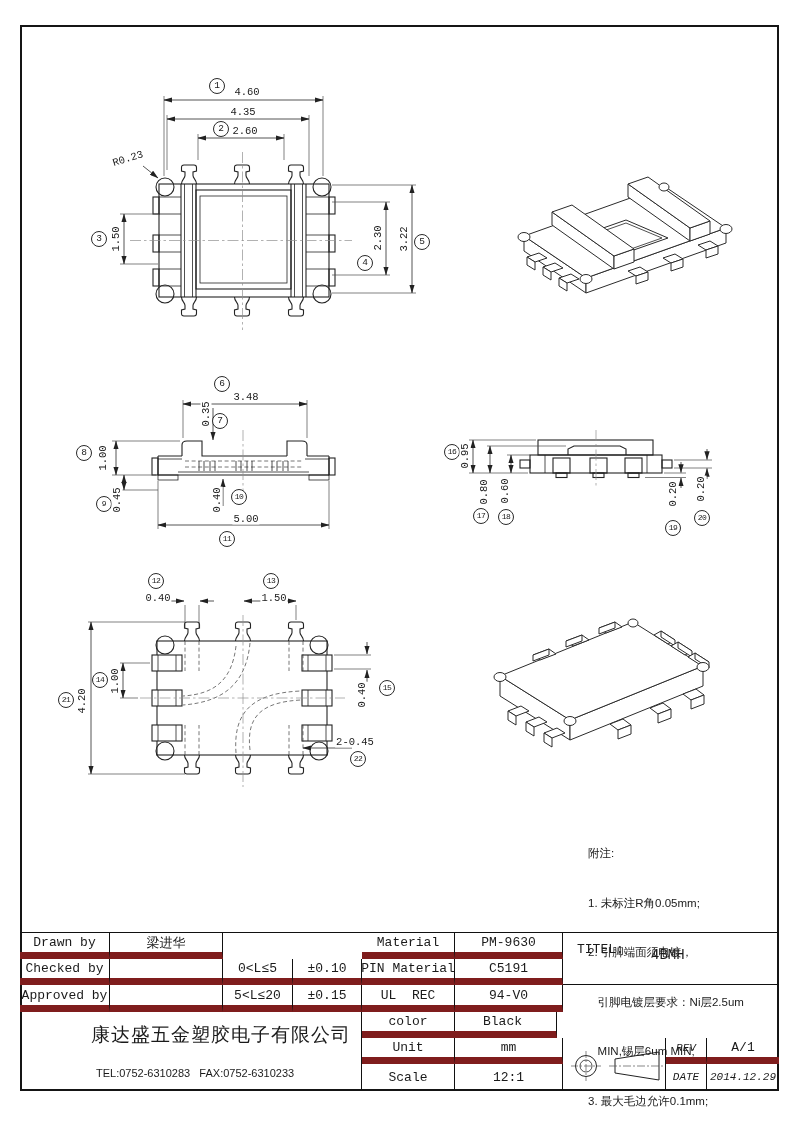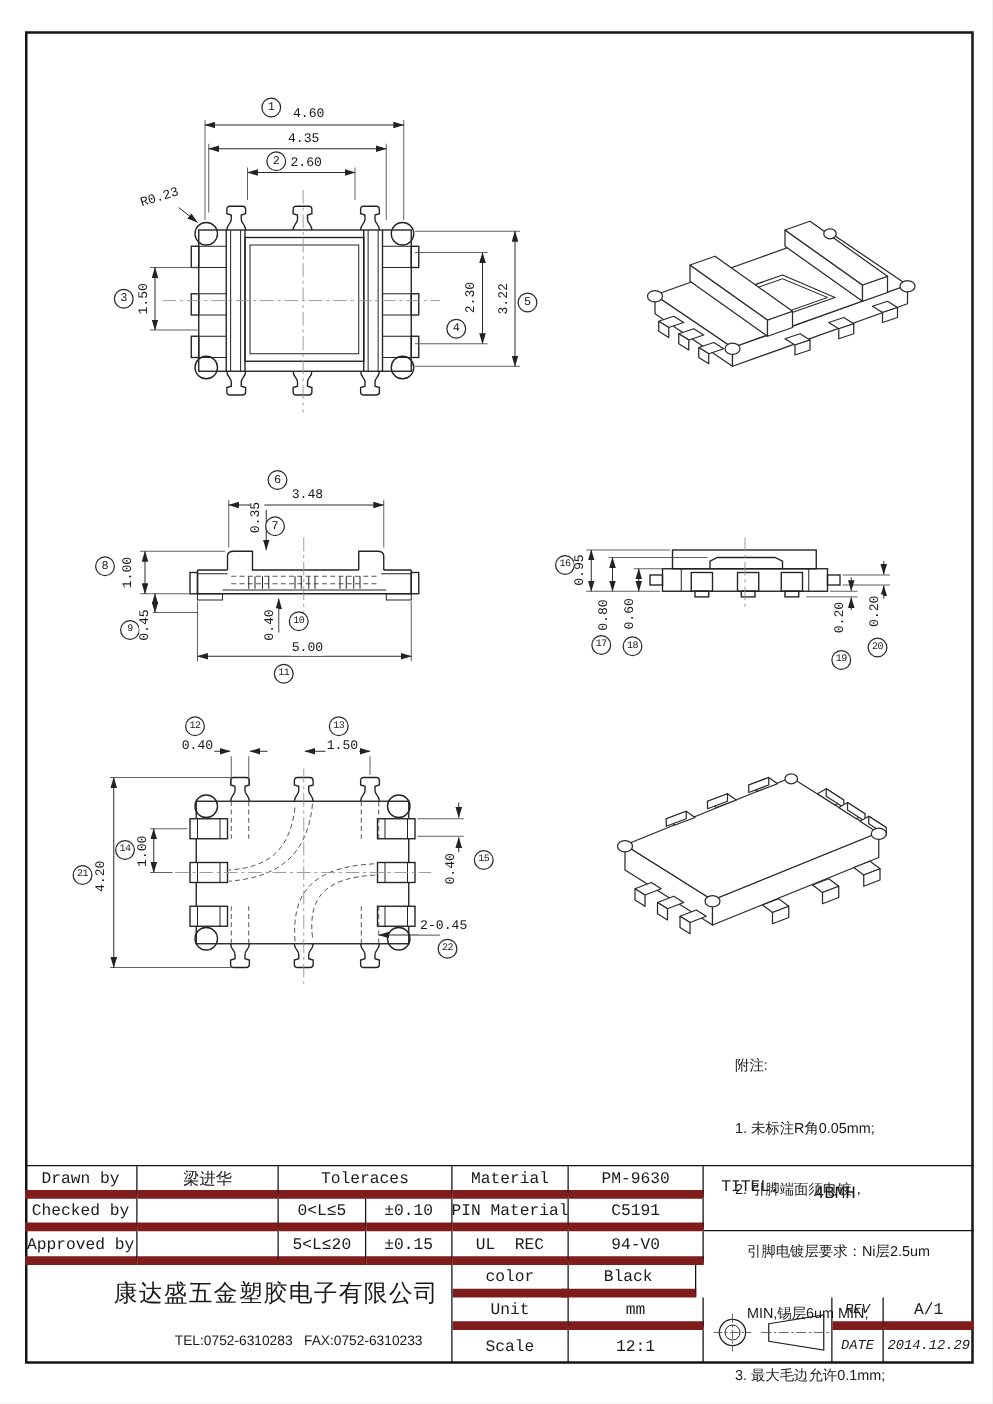--- a/index.html
+++ b/index.html
@@ -447,30 +447,29 @@
     
   </div>
 
   <div class="tb">
     <div class="cell" style="left:0;top:0;width:90px;height:26px">Drawn by</div>
     <div class="cell cn" style="left:90px;top:0;width:113px;height:26px">梁进华</div>
     <div class="cell" style="left:0;top:26px;width:90px;height:26px">Checked by</div>
     <div class="cell cn" style="left:90px;top:26px;width:113px;height:26px"></div>
     <div class="cell" style="left:0;top:52px;width:90px;height:27px">Approved by</div>
     <div class="cell cn" style="left:90px;top:52px;width:113px;height:27px"></div>
-    <div class="cell" style="left:203px;top:0;width:139px;height:26px">Toleraces</div>
     <div class="cell" style="left:203px;top:26px;width:70px;height:26px">0&lt;L≤5</div>
     <div class="cell" style="left:273px;top:26px;width:69px;height:26px">±0.10</div>
     <div class="cell" style="left:203px;top:52px;width:70px;height:27px">5&lt;L≤20</div>
     <div class="cell" style="left:273px;top:52px;width:69px;height:27px">±0.15</div>
 
     <div class="cell nb" style="left:0;top:79px;width:342px;height:78px"></div>
 
     <div class="cn" style="position:absolute;left:66px;top:89px;width:270px;text-align:center;font-size:19px;letter-spacing:1px">康达盛五金塑胶电子有限公司</div>
-    <div class="cn" style="position:absolute;left:48px;top:134px;width:270px;text-align:right;font-size:11px;white-space:pre">TEL:0752-6310283   FAX:0752-6310233</div>
+    <div class="cn" style="position:absolute;left:76px;top:134px;width:270px;text-align:left;font-size:11px;white-space:pre">TEL:0752-6310283   FAX:0752-6310233</div>
 
     <div class="cell" style="left:342px;top:0;width:93px;height:26px">Material</div>
     <div class="cell" style="left:435px;top:0;width:108px;height:26px">PM-9630</div>
     <div class="cell" style="left:342px;top:26px;width:93px;height:26px">PIN Material</div>
     <div class="cell" style="left:435px;top:26px;width:108px;height:26px">C5191</div>
     <div class="cell" style="left:342px;top:52px;width:93px;height:27px">UL  REC</div>
     <div class="cell" style="left:435px;top:52px;width:108px;height:27px">94-V0</div>
     <div class="cell" style="left:342px;top:79px;width:93px;height:26px">color</div>
     <div class="cell" style="left:429px;top:79px;width:108px;height:26px">Black</div>
     <div class="cell" style="left:342px;top:105px;width:93px;height:26px">Unit</div>

